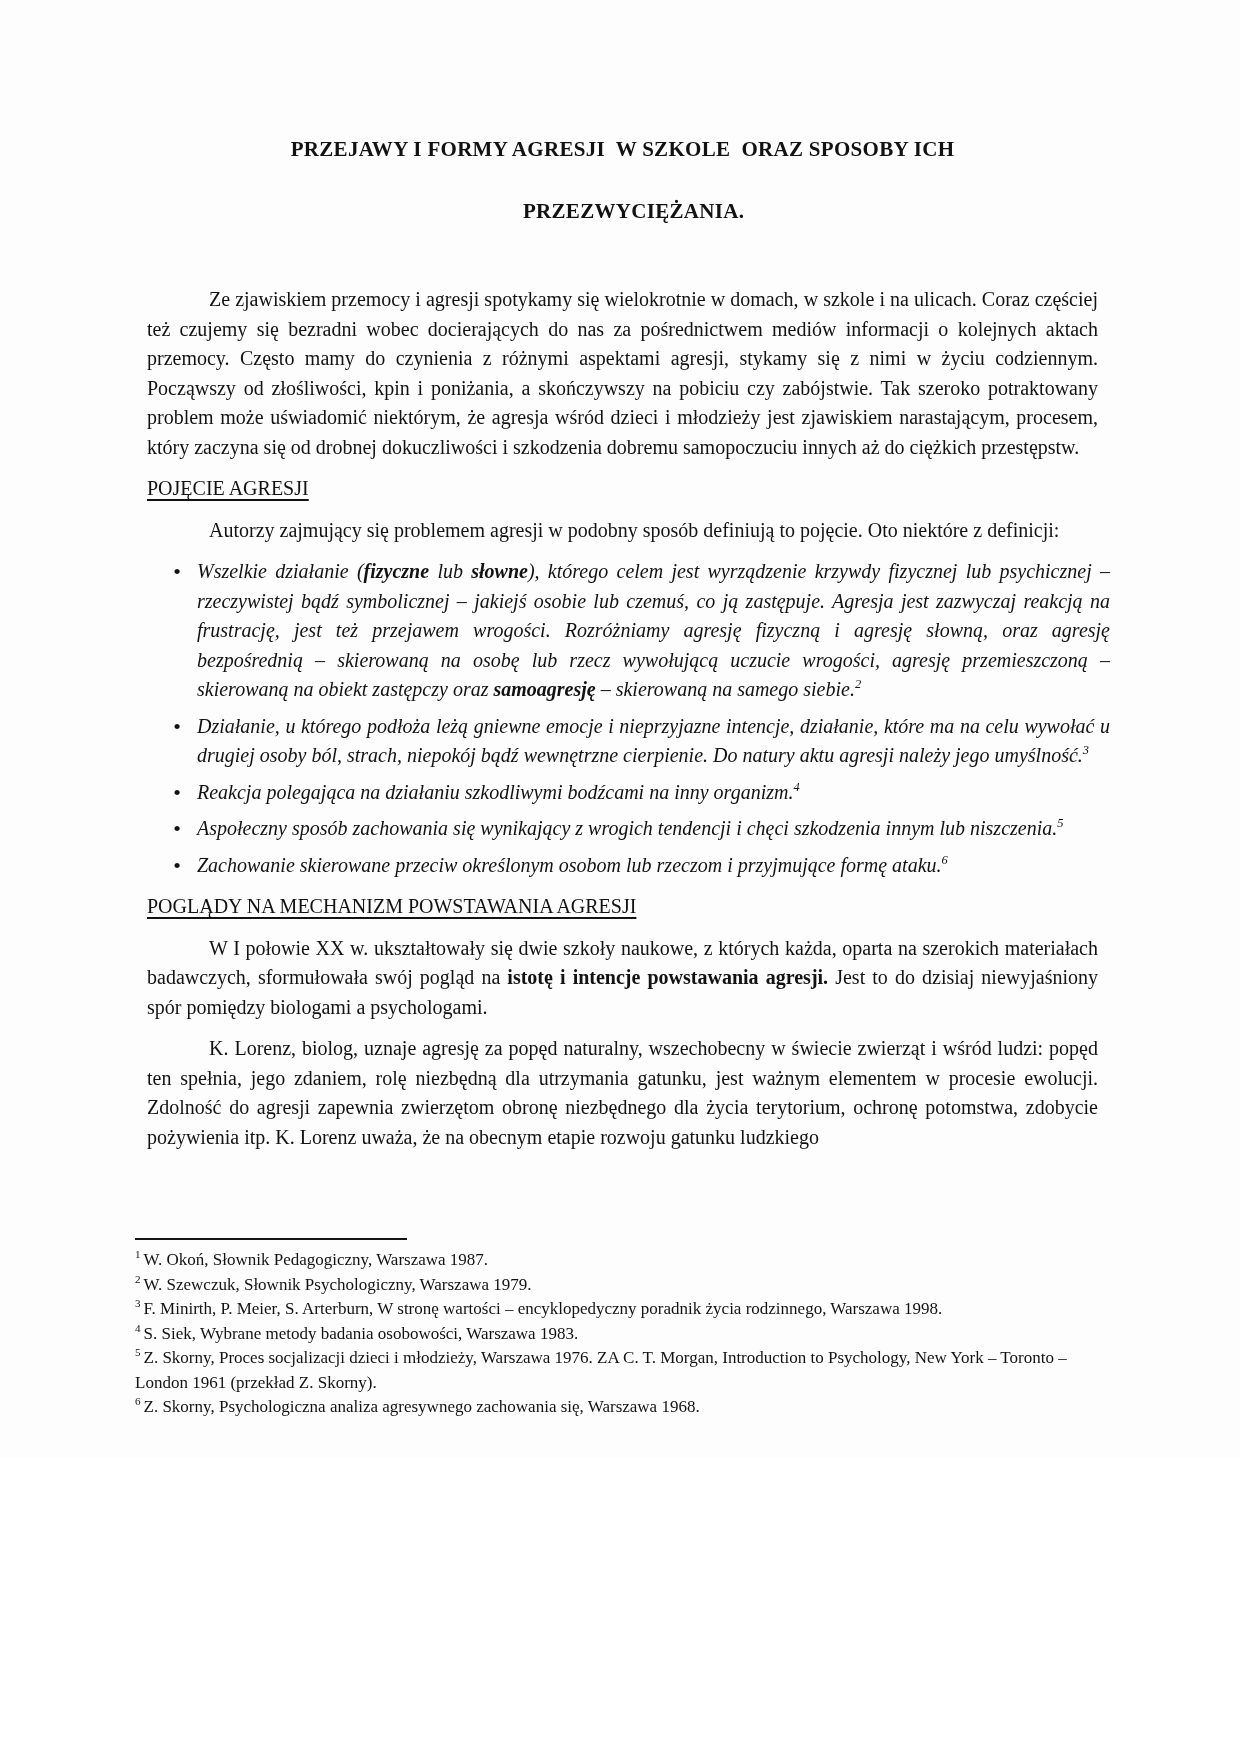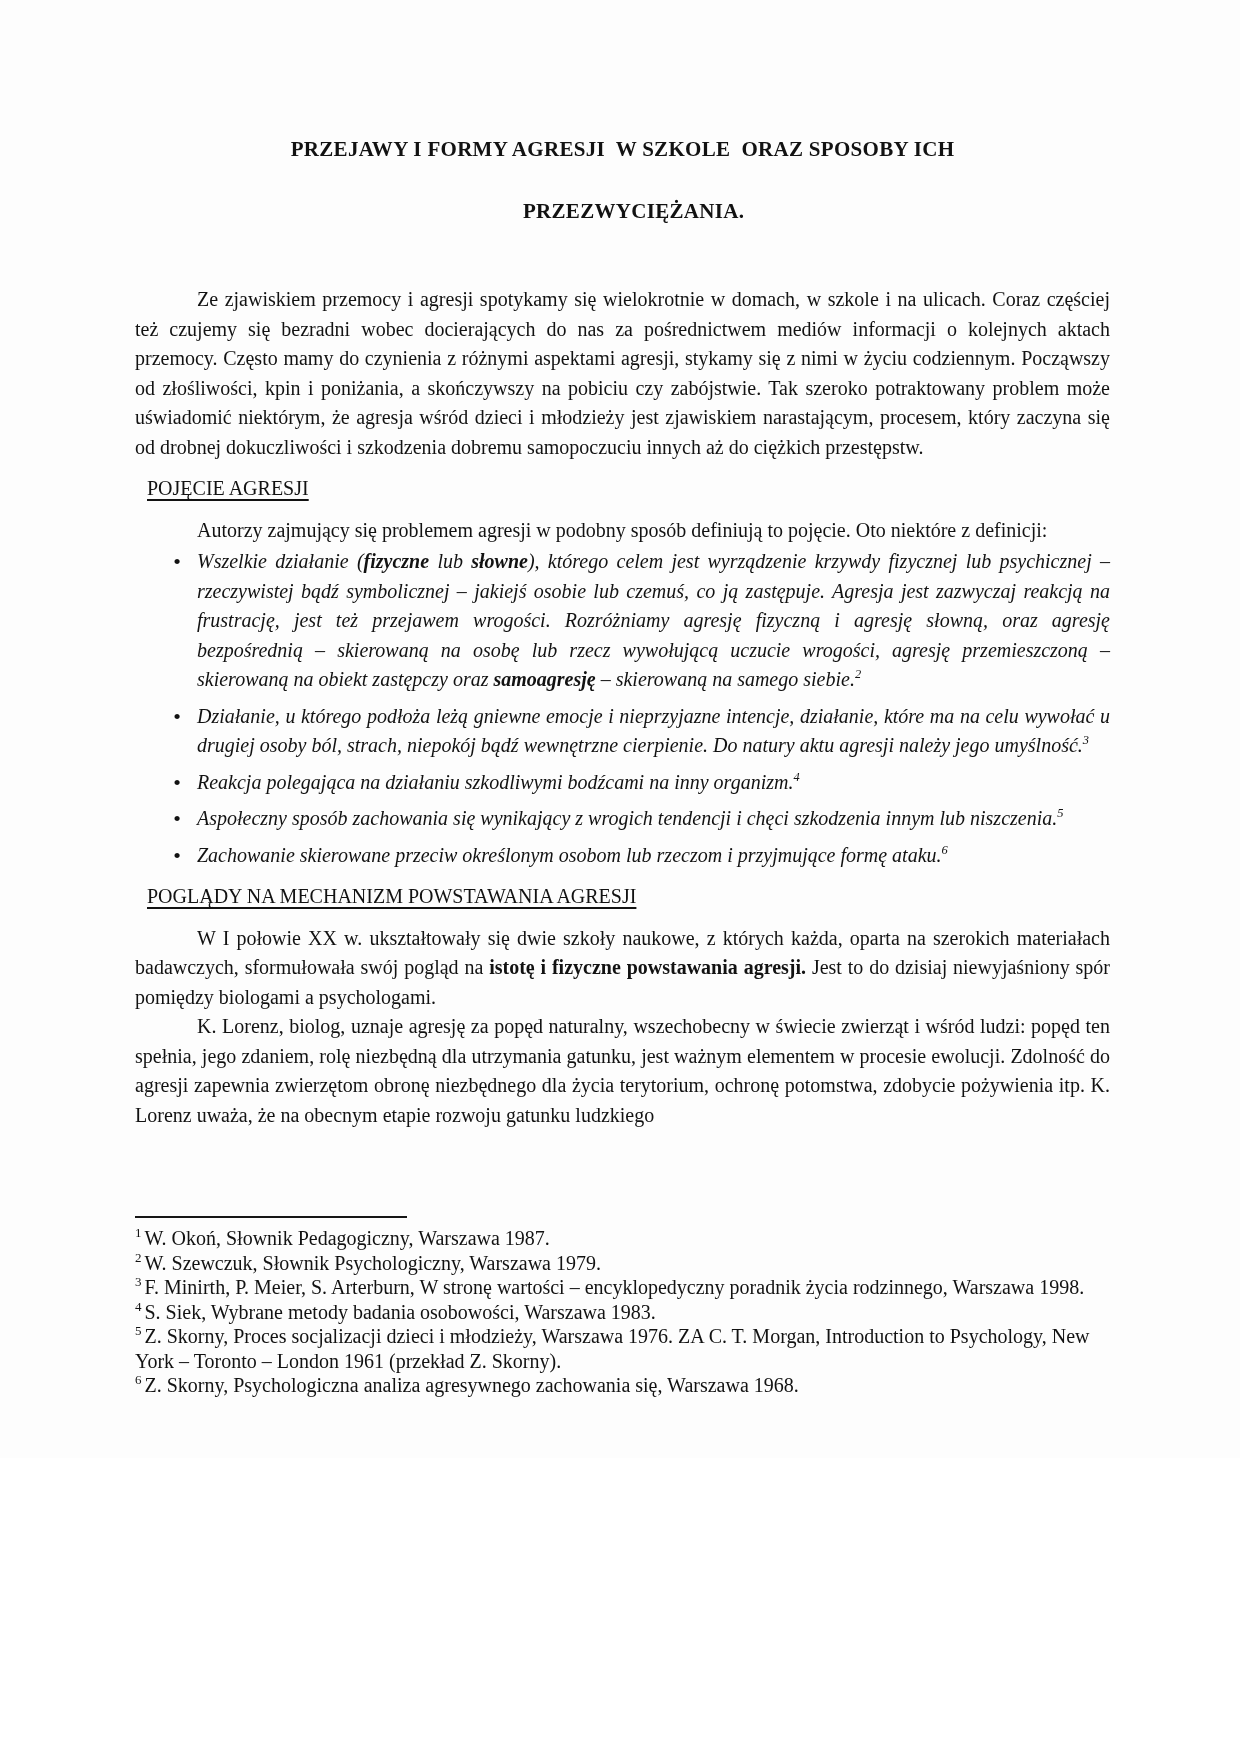--- a/index.html
+++ b/index.html
@@ -25,21 +25,21 @@
     line-height: 31px;
     letter-spacing: 0.3px;
     white-space: pre-wrap;
     margin: 0 0 27px 0;
   }
   .body-text {
     font-size: 20px;
     line-height: 29.5px;
   }
   p.para {
-    margin: 0;
+    margin: 12px;
     text-align: justify;
   }
   p.para.indent { text-indent: 62px; }
   .section-heading {
     margin: 12px;
     font-size: 20px;
     font-weight: normal;
     line-height: 29.5px;
     text-decoration: underline;
     text-underline-offset: 4px;
@@ -63,21 +63,21 @@
     top: 0;
     font-size: 22px;
   }
   sup.fnref {
     font-size: 0.62em;
     vertical-align: super;
     line-height: 0;
   }
   .footnotes {
     margin-top: 86px;
-    font-size: 20px;
+    font-size: 17px;
     line-height: 24.5px;
   }
   .fn-rule {
     width: 272px;
     border: none;
     border-top: 2px solid #161616;
     margin: 0 0 8px 0;
   }
   .footnote { margin: 0; text-align: left; }
   .footnote sup {
@@ -110,21 +110,21 @@
     <ul class="def-list">
       <li><span>Wszelkie działanie (</span><span class="seg-b">fizyczne</span><span> lub </span><span class="seg-b">słowne</span><span>), którego celem jest wyrządzenie krzywdy fizycznej lub psychicznej – rzeczywistej bądź symbolicznej – jakiejś osobie lub czemuś, co ją zastępuje. Agresja jest zazwyczaj reakcją na frustrację, jest też przejawem wrogości. Rozróżniamy agresję fizyczną i agresję słowną, oraz agresję bezpośrednią – skierowaną na osobę lub rzecz wywołującą uczucie wrogości, agresję przemieszczoną – skierowaną na obiekt zastępczy oraz </span><span class="seg-b">samoagresję</span><span> – skierowaną na samego siebie.</span><sup class="fnref">2</sup></li>
       <li><span>Działanie, u którego podłoża leżą gniewne emocje i nieprzyjazne intencje, działanie, które ma na celu wywołać u drugiej osoby ból, strach, niepokój bądź wewnętrzne cierpienie. Do natury aktu agresji należy jego umyślność.</span><sup class="fnref">3</sup></li>
       <li><span>Reakcja polegająca na działaniu szkodliwymi bodźcami na inny organizm.</span><sup class="fnref">4</sup></li>
       <li><span>Aspołeczny sposób zachowania się wynikający z wrogich tendencji i chęci szkodzenia innym lub niszczenia.</span><sup class="fnref">5</sup></li>
       <li><span>Zachowanie skierowane przeciw określonym osobom lub rzeczom i przyjmujące formę ataku.</span><sup class="fnref">6</sup></li>
     </ul>
 
     <h2 class="section-heading">POGLĄDY NA MECHANIZM POWSTAWANIA AGRESJI</h2>
 
-    <p class="para indent"><span>W I połowie XX w. ukształtowały się dwie szkoły naukowe, z których każda, oparta na szerokich materiałach badawczych, sformułowała swój pogląd na </span><span class="seg-b">istotę i fizyczne powstawania agresji.</span><span> Jest to do dzisiaj niewyjaśniony spór pomiędzy biologami a psychologami.</span></p>
+    <p class="para indent"><span>W I połowie XX w. ukształtowały się dwie szkoły naukowe, z których każda, oparta na szerokich materiałach badawczych, sformułowała swój pogląd na </span><span class="seg-b">istotę i intencje powstawania agresji.</span><span> Jest to do dzisiaj niewyjaśniony spór pomiędzy biologami a psychologami.</span></p>
 
     <p class="para indent"><span>K. Lorenz, biolog, uznaje agresję za popęd naturalny, wszechobecny w świecie zwierząt i wśród ludzi: popęd ten spełnia, jego zdaniem, rolę niezbędną dla utrzymania gatunku, jest ważnym elementem w procesie ewolucji. Zdolność do agresji zapewnia zwierzętom obronę niezbędnego dla życia terytorium, ochronę potomstwa, zdobycie pożywienia itp. K. Lorenz uważa, że na obecnym etapie rozwoju gatunku ludzkiego</span></p>
 
   </div>
 
   <div class="footnotes">
     <hr class="fn-rule">
     <p class="footnote"><sup>1</sup><span>W. Okoń, Słownik Pedagogiczny, Warszawa 1987.</span></p>
     <p class="footnote"><sup>2</sup><span>W. Szewczuk, Słownik Psychologiczny, Warszawa 1979.</span></p>
     <p class="footnote"><sup>3</sup><span>F. Minirth, P. Meier, S. Arterburn, W stronę wartości – encyklopedyczny poradnik życia rodzinnego, Warszawa 1998.</span></p>

